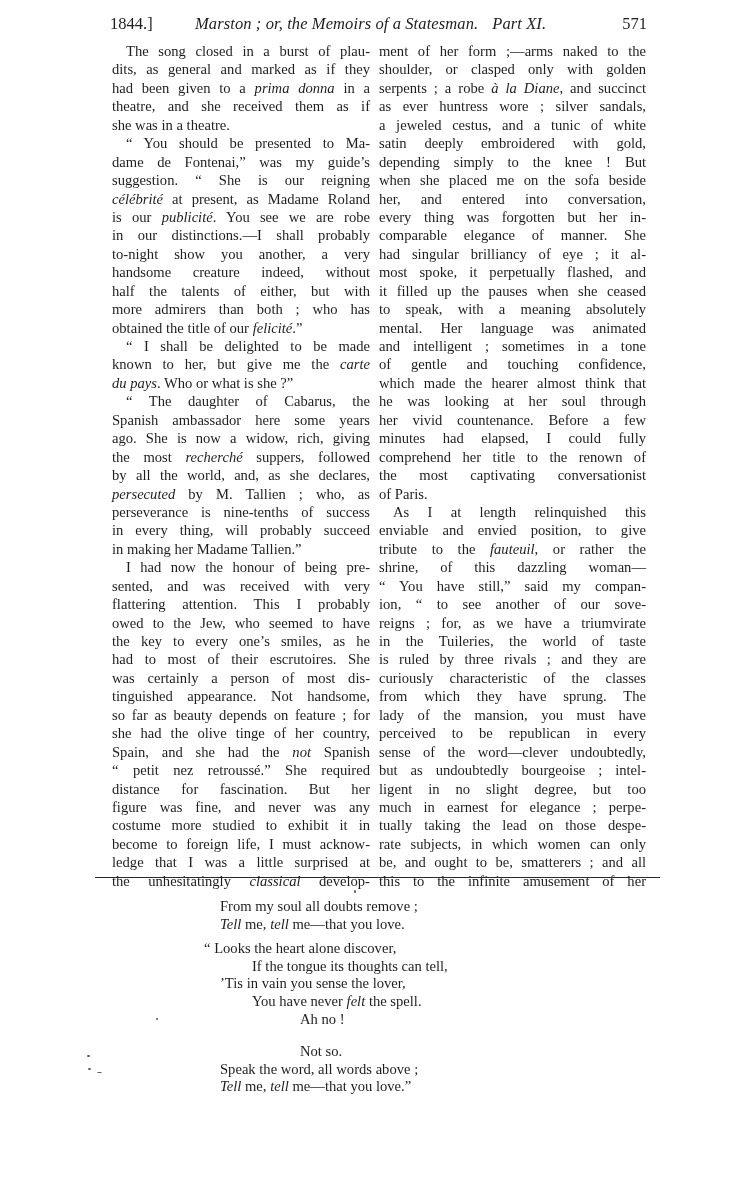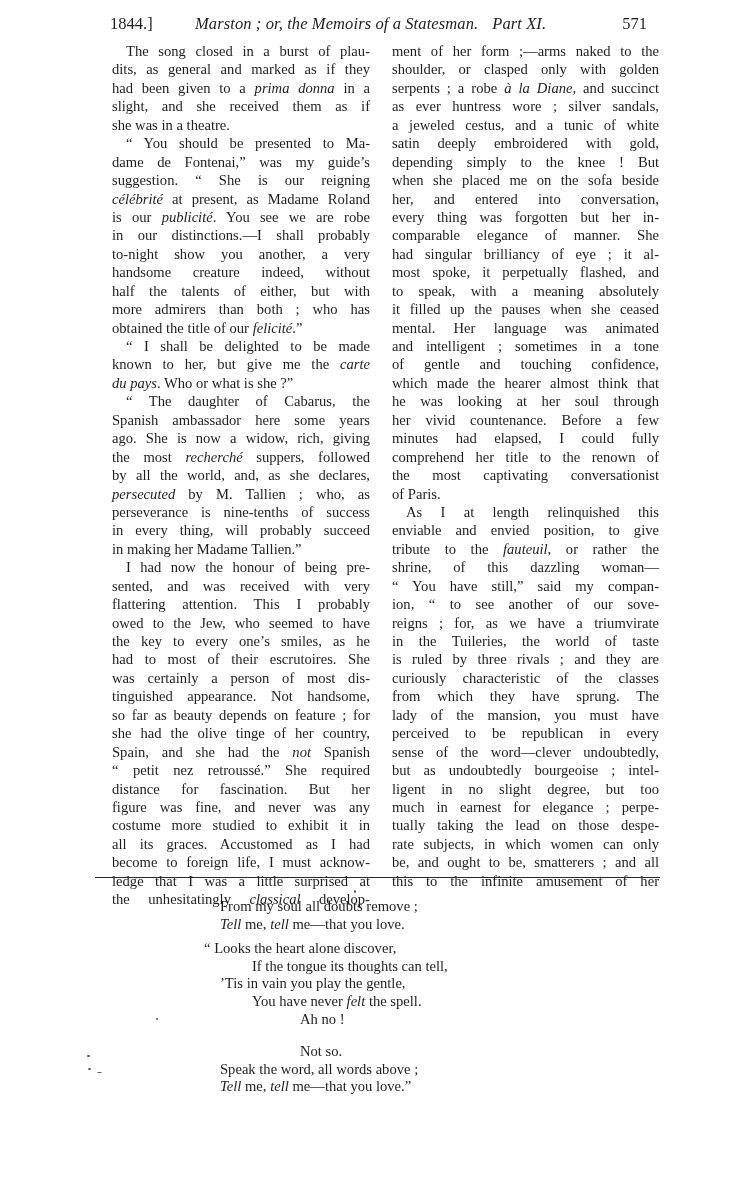--- a/index.html
+++ b/index.html
@@ -18,21 +18,21 @@
   .header .title .part { margin-left: 14px; }
   .header .pageno { position: absolute; right: -2px; top: 0; }
 
   .col {
     position: absolute; top: 42px;
     font-family: "Liberation Serif", serif;
     font-size: 14.6px; line-height: 18.45px;
     text-align: justify;
   }
   .col.left { left: 112px; width: 258px; }
-  .col.right { left: 392px; width: 267px; }
+  .col.right { left: 379px; width: 267px; }
   .line { display: block; white-space: nowrap; text-align-last: justify; text-align: justify; height: 18.45px; overflow: visible; }
   .line.last { text-align-last: left; }
   .line.indent { padding-left: 14px; }
   i, .it { font-style: italic; }
 
   .rule {
     position: absolute; left: 95px; top: 877px; width: 565px; height: 0;
     border-top: 1.6px solid #2a2a2a;
   }
   .poem {
@@ -51,21 +51,21 @@
   <div class="header">
     <span class="year">1844.]</span>
     <span class="title"><span>Marston ; or, the Memoirs of a Statesman.</span><span class="part">Part XI.</span></span>
     <span class="pageno">571</span>
   </div>
 
   <div class="col left" id="col-left">
       <span class="line indent"><span>The song closed in a burst of plau-</span></span>
       <span class="line"><span>dits, as general and marked as if they</span></span>
       <span class="line"><span>had been given to a </span><span class="it">prima donna</span><span> in a</span></span>
-      <span class="line"><span>slight, and she received them as if</span></span>
+      <span class="line"><span>theatre, and she received them as if</span></span>
       <span class="line last"><span>she was in a theatre.</span></span>
       <span class="line indent"><span>“ You should be presented to Ma-</span></span>
       <span class="line"><span>dame de Fontenai,” was my guide’s</span></span>
       <span class="line"><span>suggestion.   “ She is our reigning</span></span>
       <span class="line"><span class="it">célébrité</span><span> at present, as Madame Roland</span></span>
       <span class="line"><span>is our </span><span class="it">publicité</span><span>.   You see we are robe</span></span>
       <span class="line"><span>in our distinctions.—I shall probably</span></span>
       <span class="line"><span>to-night show you another, a very</span></span>
       <span class="line"><span>handsome creature indeed, without</span></span>
       <span class="line"><span>half the talents of either, but with</span></span>
@@ -91,41 +91,40 @@
       <span class="line"><span>had to most of their escrutoires.   She</span></span>
       <span class="line"><span>was certainly a person of most dis-</span></span>
       <span class="line"><span>tinguished appearance. Not handsome,</span></span>
       <span class="line"><span>so far as beauty depends on feature ; for</span></span>
       <span class="line"><span>she had the olive tinge of her country,</span></span>
       <span class="line"><span>Spain, and she had the </span><span class="it">not</span><span> Spanish</span></span>
       <span class="line"><span>“ petit nez retroussé.”   She required</span></span>
       <span class="line"><span>distance for fascination.   But her</span></span>
       <span class="line"><span>figure was fine, and never was any</span></span>
       <span class="line"><span>costume more studied to exhibit it in</span></span>
-      <span class="line"><span>all its graces.   Accustomed as I had</span></span>
       <span class="line"><span>become to foreign life, I must acknow-</span></span>
       <span class="line"><span>ledge that I was a little surprised at</span></span>
       <span class="line"><span>the unhesitatingly </span><span class="it">classical</span><span> develop-</span></span>
     </div>
   <div class="col right" id="col-right">
       <span class="line"><span>ment of her form ;—arms naked to the</span></span>
       <span class="line"><span>shoulder, or clasped only with golden</span></span>
       <span class="line"><span>serpents ; a robe </span><span class="it">à la Diane</span><span>, and succinct</span></span>
       <span class="line"><span>as ever huntress wore ;  silver sandals,</span></span>
       <span class="line"><span>a jeweled cestus, and a tunic of white</span></span>
       <span class="line"><span>satin deeply embroidered with gold,</span></span>
       <span class="line"><span>depending simply to the knee !   But</span></span>
       <span class="line"><span>when she placed me on the sofa beside</span></span>
       <span class="line"><span>her, and entered into conversation,</span></span>
       <span class="line"><span>every thing was forgotten but her in-</span></span>
       <span class="line"><span>comparable elegance of manner.   She</span></span>
       <span class="line"><span>had singular brilliancy of eye ; it al-</span></span>
       <span class="line"><span>most spoke, it perpetually flashed, and</span></span>
+      <span class="line"><span>it filled up the pauses when she ceased</span></span>
       <span class="line"><span>to speak, with a meaning absolutely</span></span>
-      <span class="line"><span>it filled up the pauses when she ceased</span></span>
       <span class="line"><span>mental.   Her language was animated</span></span>
       <span class="line"><span>and intelligent ; sometimes in a tone</span></span>
       <span class="line"><span>of gentle and touching confidence,</span></span>
       <span class="line"><span>which made the hearer almost think that</span></span>
       <span class="line"><span>he was looking at her soul through</span></span>
       <span class="line"><span>her vivid countenance.   Before a few</span></span>
       <span class="line"><span>minutes had elapsed, I could fully</span></span>
       <span class="line"><span>comprehend her title to the renown of</span></span>
       <span class="line"><span>the most captivating conversationist</span></span>
       <span class="line last"><span>of Paris.</span></span>
@@ -153,21 +152,21 @@
     </div>
 
   <div class="rule"></div>
 
   <div class="poem" id="poem">
       <span class="pl" style="padding-left: 0px;"><span>From my soul all doubts remove ;</span></span>
       <span class="pl" style="padding-left: 0px;"><span class="it">Tell</span><span> me, </span><span class="it">tell</span><span> me—that you love.</span></span>
       <span class="pl gap"></span>
       <span class="pl" style="padding-left: 0px; margin-left: -16px;"><span>“ Looks the heart alone discover,</span></span>
       <span class="pl" style="padding-left: 32px;"><span>If the tongue its thoughts can tell,</span></span>
-      <span class="pl" style="padding-left: 0px;"><span>’Tis in vain you play the gentle,</span></span>
+      <span class="pl" style="padding-left: 0px;"><span>’Tis in vain you sense the lover,</span></span>
       <span class="pl" style="padding-left: 32px;"><span>You have never </span><span class="it">felt</span><span> the spell.</span></span>
       <span class="pl" style="padding-left: 80px;"><span>Ah no !</span></span>
       <span class="pl" style="padding-left: 80px; margin-top: 15px;"><span>Not so.</span></span>
       <span class="pl" style="padding-left: 0px;"><span>Speak the word, all words above ;</span></span>
       <span class="pl" style="padding-left: 0px;"><span class="it">Tell</span><span> me, </span><span class="it">tell</span><span> me—that you love.”</span></span>
     </div>
 
   <div class="speck" style="left:354px;top:890px;width:2px;height:3px;"></div>
   <div class="speck" style="left:87px;top:1055px;width:3px;height:2px;"></div>
   <div class="speck" style="left:88px;top:1068px;width:3px;height:2px;"></div>

